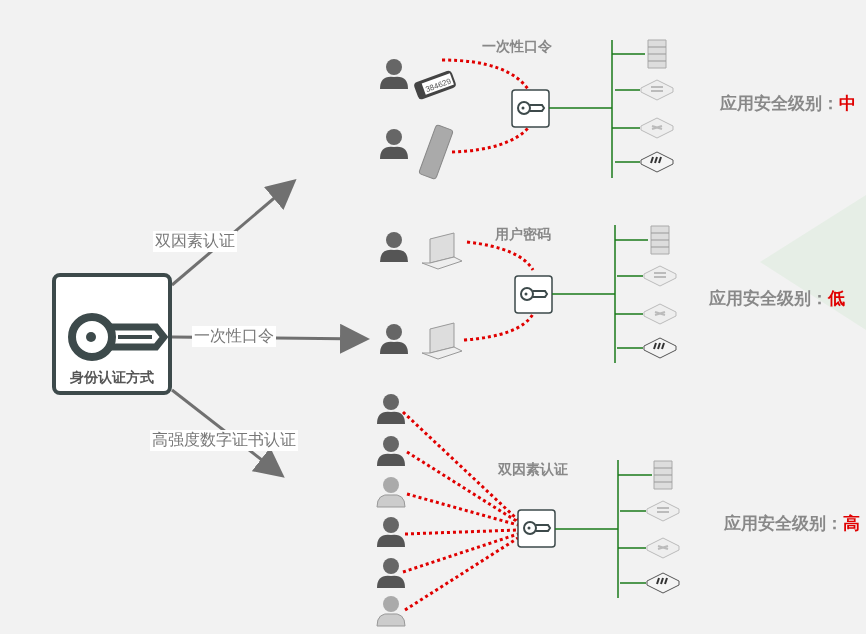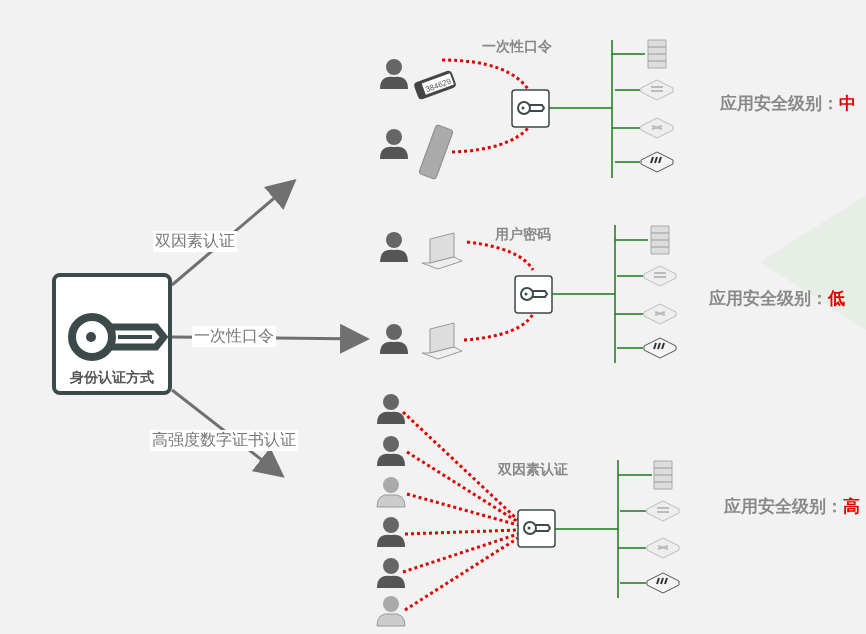--- a/index.html
+++ b/index.html
@@ -151,13 +151,13 @@
 <div class="edge-lbl" style="left:153px;top:231px">双因素认证</div>
 <div class="edge-lbl" style="left:192px;top:326px">一次性口令</div>
 <div class="edge-lbl" style="left:150px;top:430px">高强度数字证书认证</div>
 
 <div class="sec-title" style="left:482px;top:38px">一次性口令</div>
 <div class="sec-title" style="left:495px;top:226px">用户密码</div>
 <div class="sec-title" style="left:498px;top:461px">双因素认证</div>
 
 <div class="level" style="left:683px;top:92px"><span>应用安全级别：</span><span class="v">中</span></div>
 <div class="level" style="left:672px;top:287px"><span>应用安全级别：</span><span class="v">低</span></div>
-<div class="level" style="left:687px;top:495px"><span>应用安全级别：</span><span class="v">高</span></div>
+<div class="level" style="left:687px;top:512px"><span>应用安全级别：</span><span class="v">高</span></div>
 
 </body></html>

